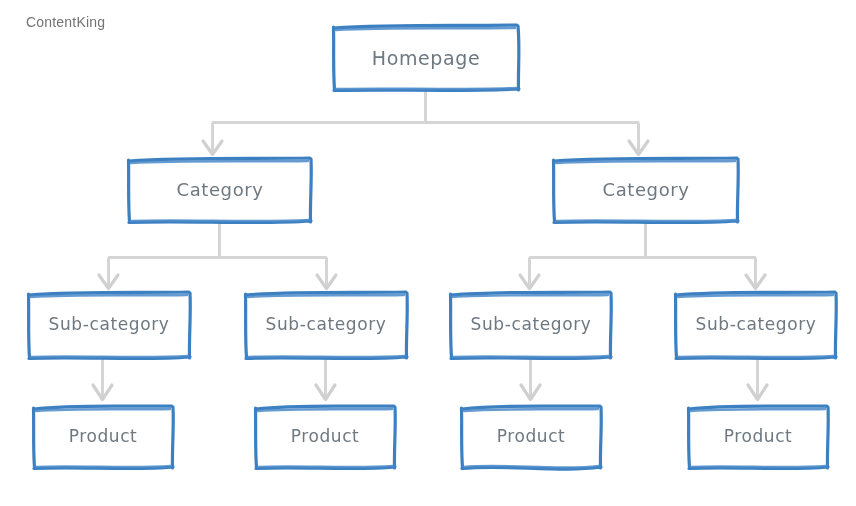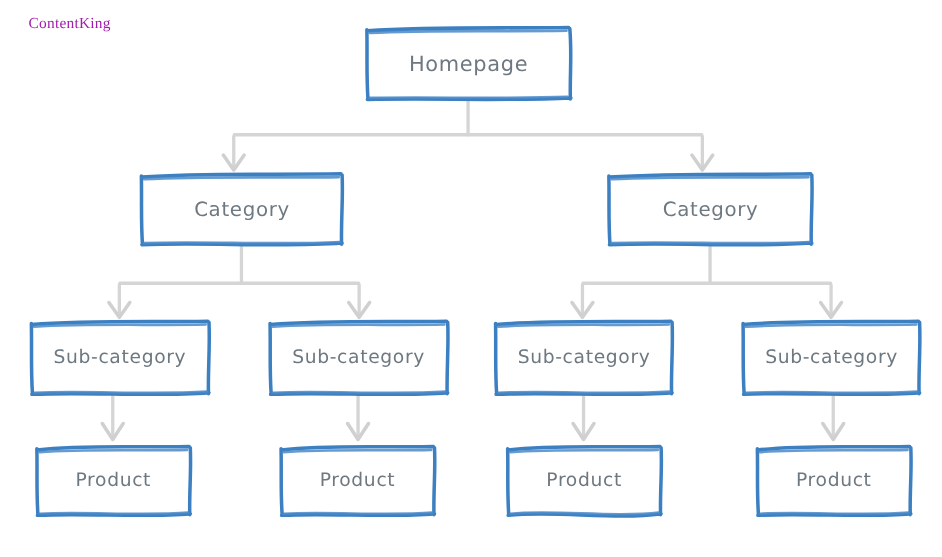--- a/index.html
+++ b/index.html
@@ -23,24 +23,24 @@
     top: 0;
     left: 0;
     width: 856px;
     height: 506px;
     display: block;
   }
   .watermark {
     position: absolute;
     left: 26px;
     top: 14px;
-    font-family: Liberation Serif, serif;
+    font-family: Liberation Sans, sans-serif;
     font-size: 14px;
     letter-spacing: 0.2px;
-    color: #a21caf;
+    color: #737373;
     user-select: none;
     white-space: nowrap;
   }
   .node-label {
     font-family: "DejaVu Sans", sans-serif;
     fill: #6e7880;
     text-anchor: middle;
     dominant-baseline: middle;
     letter-spacing: 0.6px;
   }

